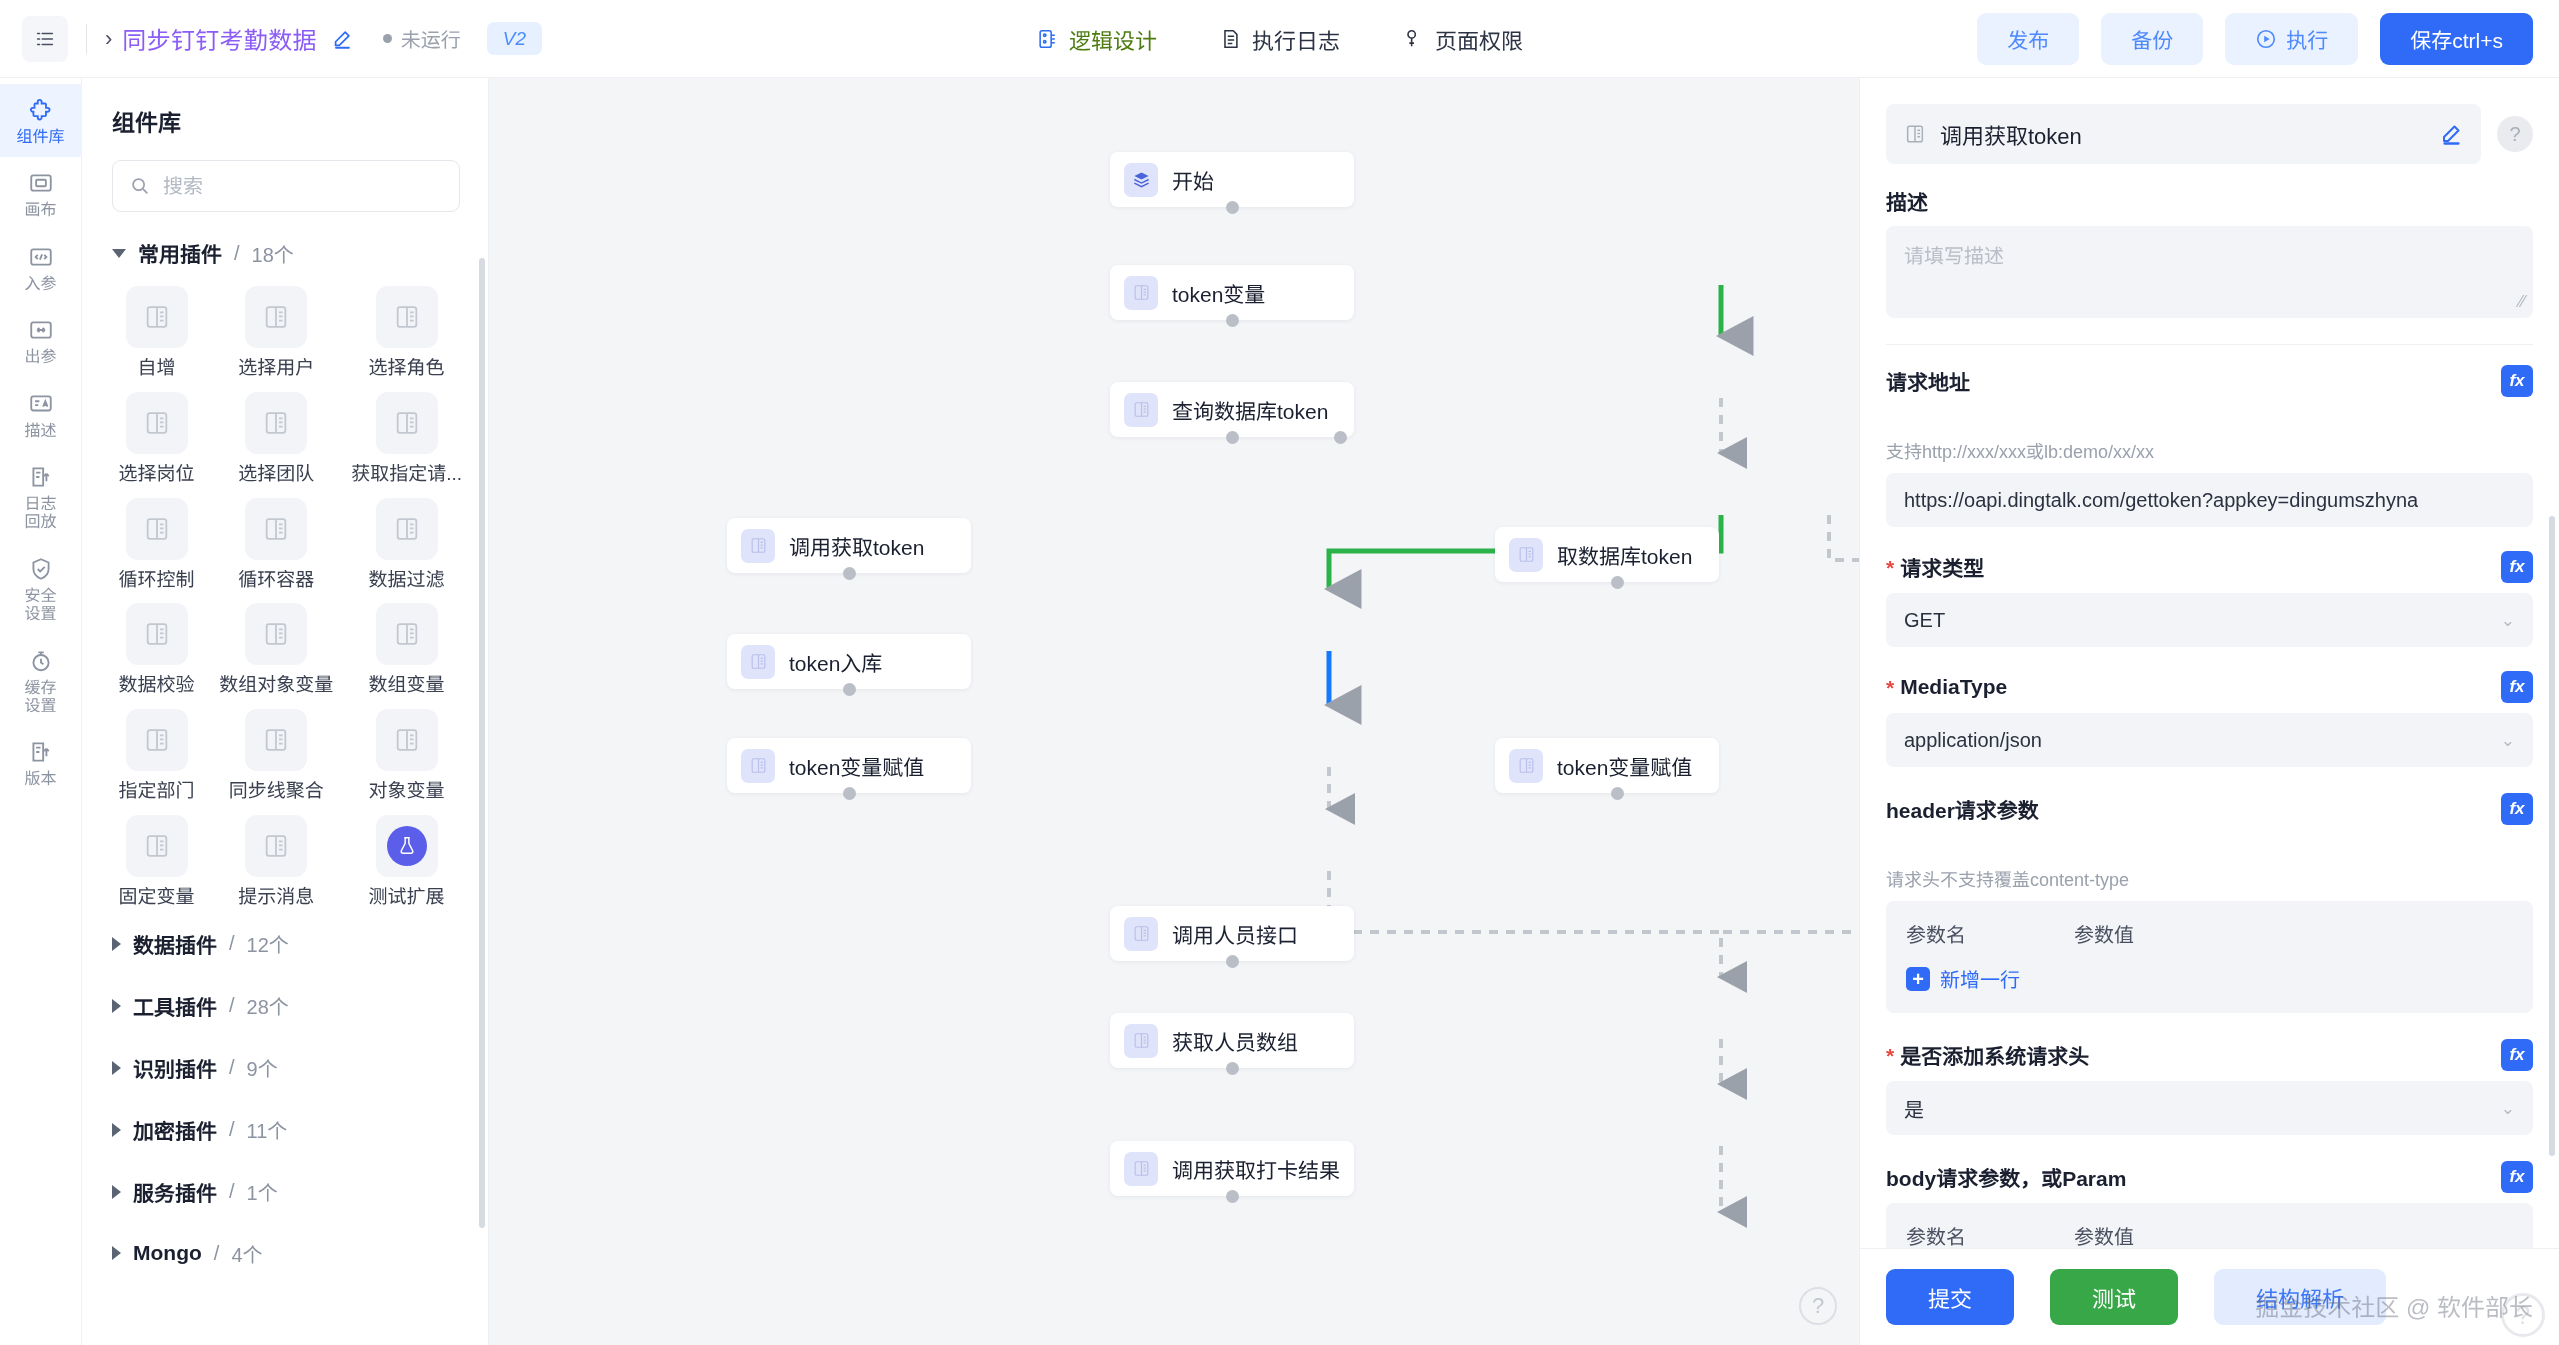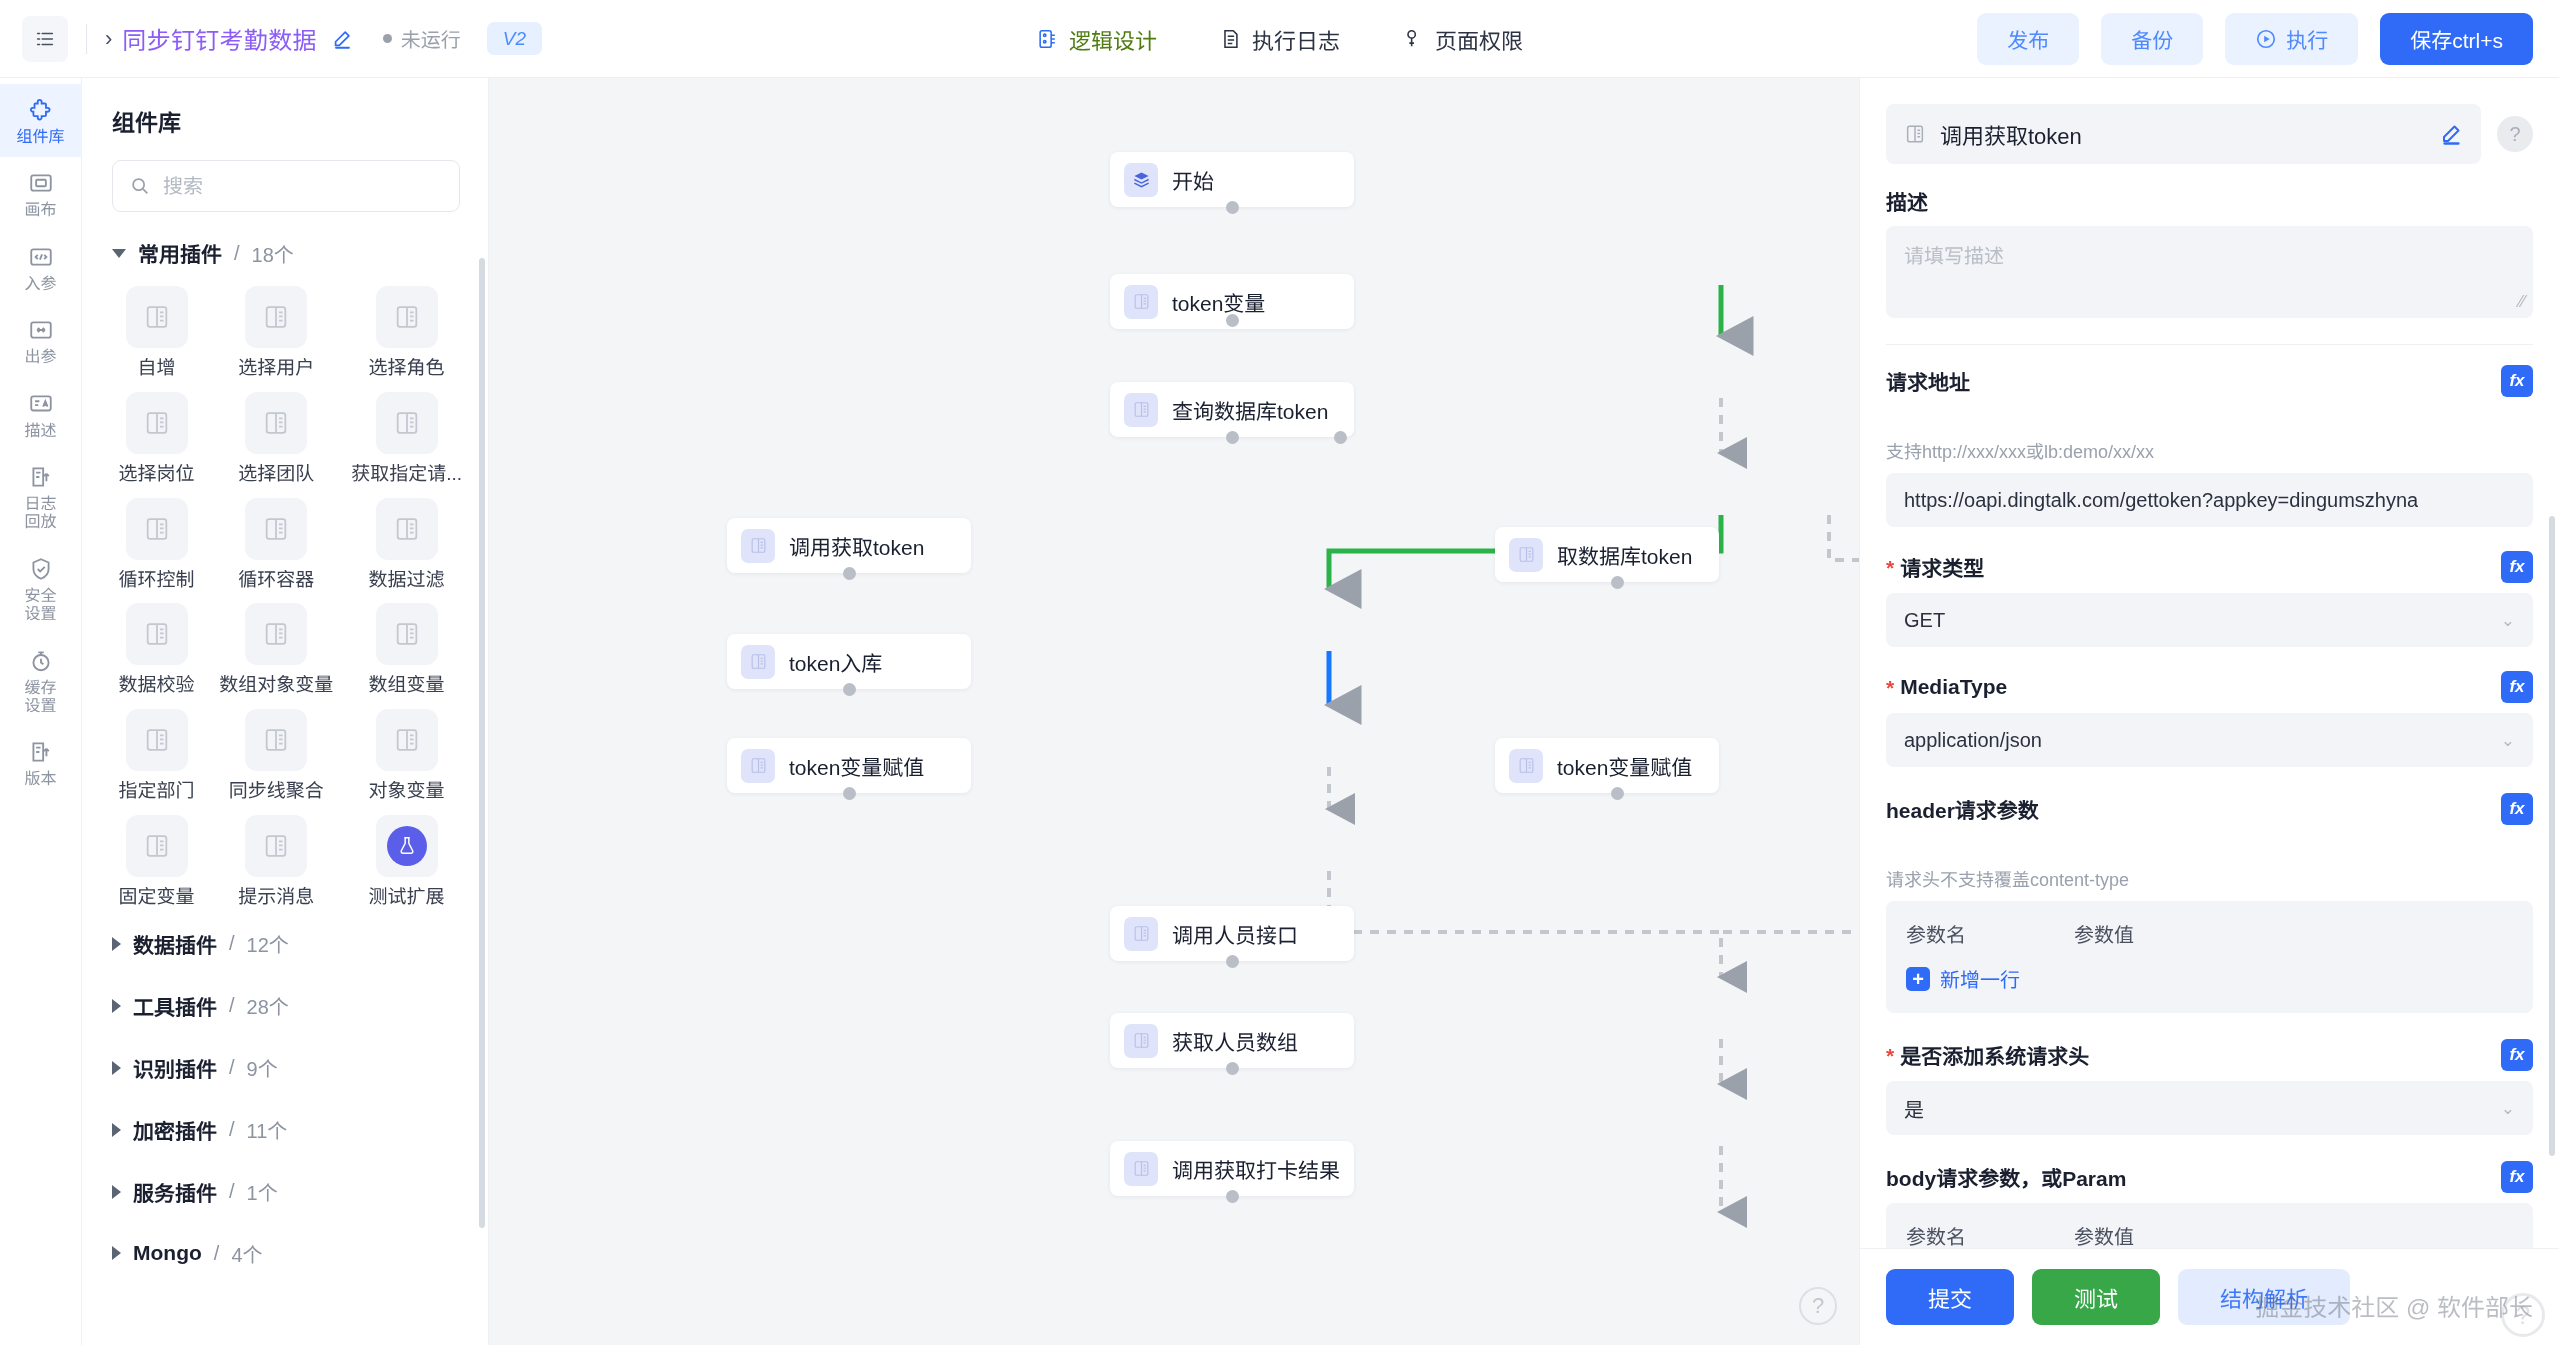--- a/index.html
+++ b/index.html
@@ -198,21 +198,21 @@
   .param-hdr span:first-child { width: 168px; }
   .add-row { display: flex; align-items: center; gap: 10px; font-size: 20px; color: #2f6bf7; cursor: pointer; }
   .add-plus {
     width: 24px; height: 24px; border-radius: 5px; background: #2f6bf7; color: #fff;
     display: flex; align-items: center; justify-content: center; font-size: 20px; line-height: 1; font-weight: 700;
   }
   .panel-scrollbar { position: absolute; right: 4px; top: 330px; width: 6px; height: 640px; background: #d6dae1; border-radius: 3px; }
 
   .panel-foot {
     flex: 0 0 auto; border-top: 1px solid #eef0f3; padding: 20px 26px;
-    display: flex; gap: 18px; background: #fff; position: relative; z-index: 5;
+    display: flex; gap: 36px; background: #fff; position: relative; z-index: 5;
   }
   .fbtn { height: 56px; border-radius: 9px; font-size: 22px; padding: 0 42px;
     display: inline-flex; align-items: center; justify-content: center; cursor: pointer; border: none; font-family: inherit; }
   .fbtn-submit { background: #2f6bf7; color: #fff; }
   .fbtn-test { background: #37a748; color: #fff; }
   .fbtn-struct { background: #e3ecfe; color: #3d78f8; }
 
   .watermark {
     position: absolute; right: 26px; bottom: 22px; font-size: 24px; color: rgba(90,98,112,.42);
     pointer-events: none; white-space: nowrap; z-index: 20;
@@ -645,21 +645,21 @@
             <div class="node-ico start">
               <svg viewBox="0 0 24 24" fill="currentColor">
                 <path d="M12 3l9 4.5-9 4.5-9-4.5z"></path>
                 <path d="M3 12l9 4.5 9-4.5" fill="none" stroke="currentColor" stroke-width="1.8"></path>
                 <path d="M3 16.5L12 21l9-4.5" fill="none" stroke="currentColor" stroke-width="1.8"></path>
               </svg>
             </div>
             <div class="node-label">开始</div>
           </div>
           <div class="port" style="left: 737px; top: 123px;"></div>
-          <div class="node" style="left: 621px; top: 196px; width: 244px;">
+          <div class="node" style="left: 621px; top: 187px; width: 244px;">
             <div class="node-ico">
               <svg viewBox="0 0 24 24" fill="none" stroke="currentColor" stroke-width="1.5">
                 <rect x="4" y="3.5" width="16" height="17" rx="2"></rect>
                 <path d="M12 3.5v17"></path>
                 <path d="M14.6 8h3M14.6 11.5h3M14.6 15h3"></path>
               </svg>
             </div>
             <div class="node-label">token变量</div>
           </div>
           <div class="port" style="left: 737px; top: 236px;"></div>

